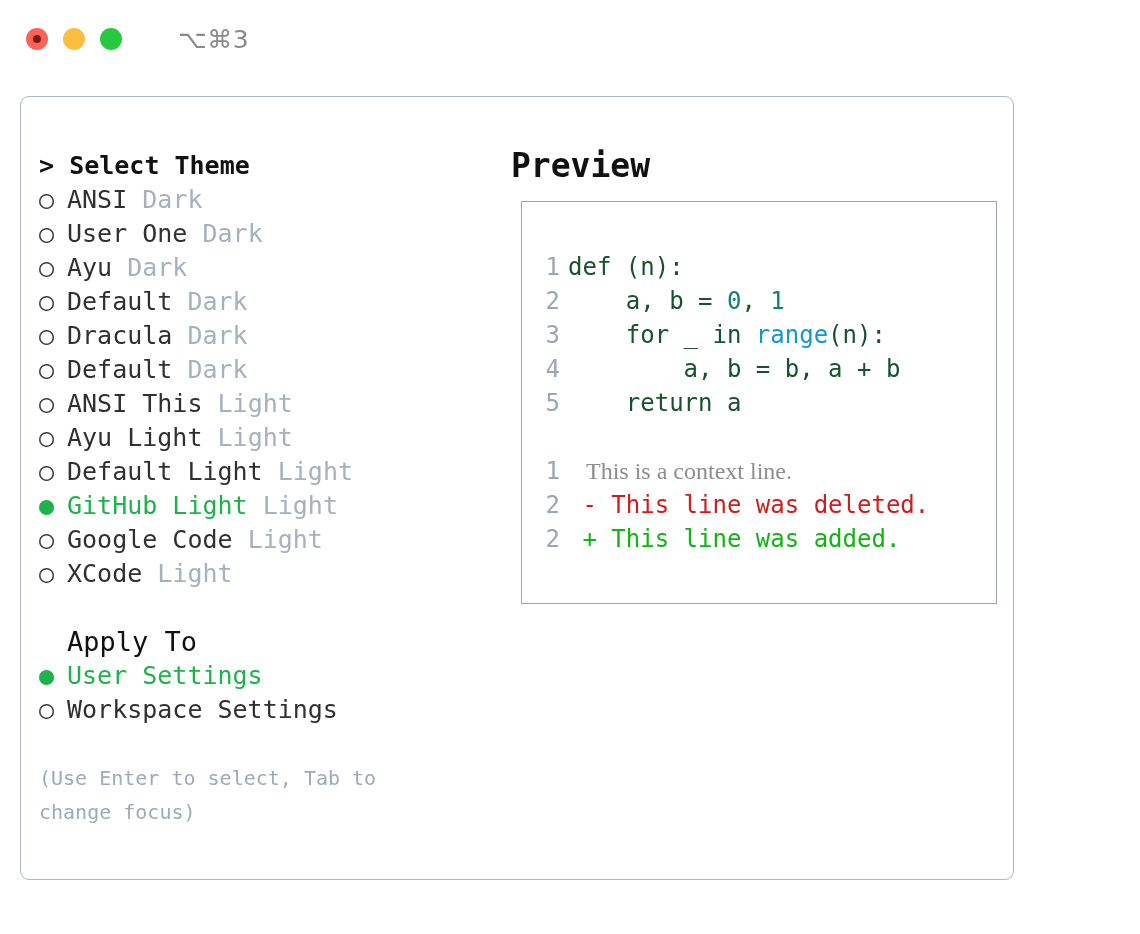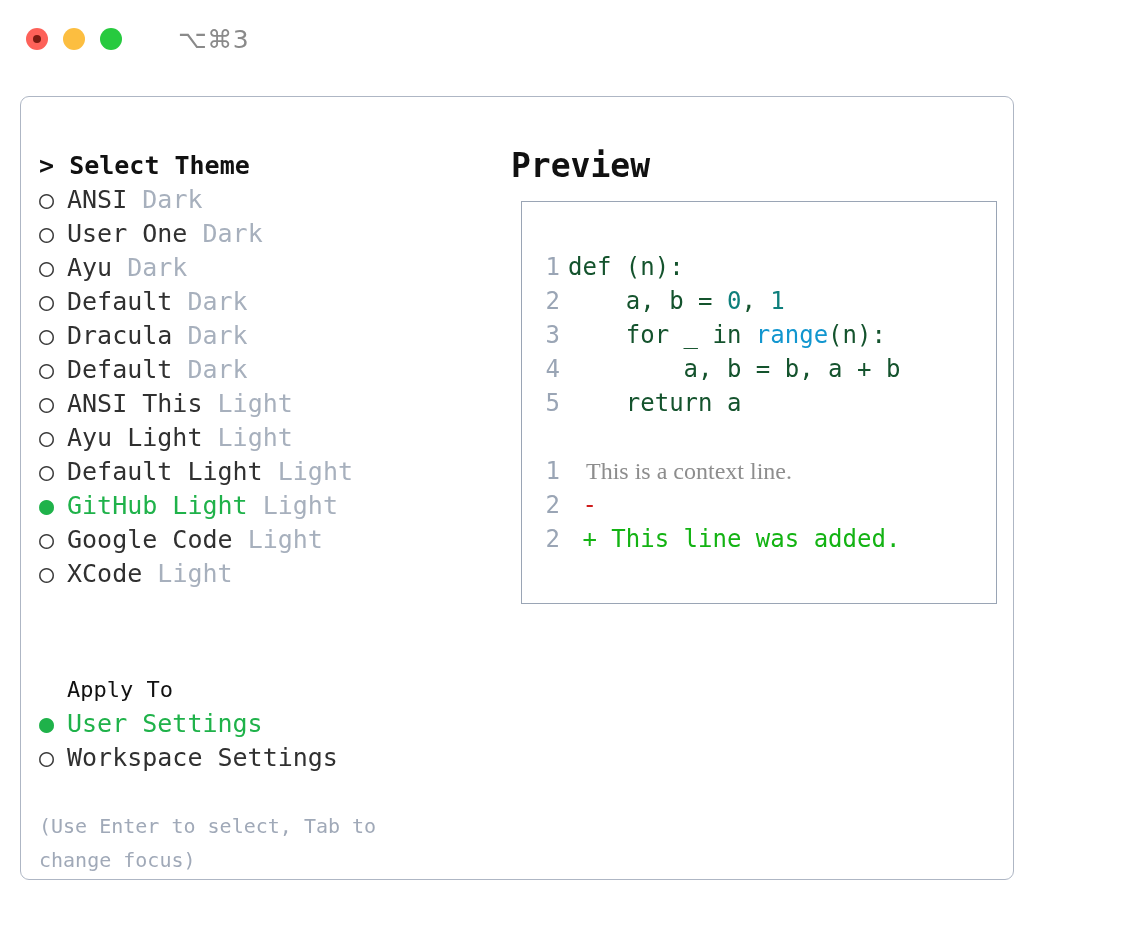--- a/index.html
+++ b/index.html
@@ -127,25 +127,24 @@
   .label { color: #303030; }
   .label.sel { color: #1fb24a; }
   .variant { color: #a7b0bd; }
   .sp { color: transparent; }
 
   .section-gap { height: 34px; }
 
   .apply-head {
     display: flex;
     align-items: baseline;
-    font-size: 22px;
+    font-size: 27px;
     line-height: 34px;
     white-space: pre;
     color: #111111;
-    margin-top: 48px;
   }
 
   .hint {
     margin-top: 34px;
     font-size: 20px;
     line-height: 34px;
     color: #a0a9b8;
     width: 400px;
     white-space: pre-wrap;
   }
@@ -246,21 +245,21 @@
           <div id="code-block">
               <div class="code-line"><span class="lno">1</span><span class="ctext">def </span><span class="ctext">(n):</span></div>
               <div class="code-line"><span class="lno">2</span><span class="ctext">    a, b = </span><span class="tok-num">0</span><span class="ctext">, </span><span class="tok-num">1</span></div>
               <div class="code-line"><span class="lno">3</span><span class="ctext">    for _ in </span><span class="tok-call">range</span><span class="ctext">(n):</span></div>
               <div class="code-line"><span class="lno">4</span><span class="ctext">        a, b = b, a + b</span></div>
               <div class="code-line"><span class="lno">5</span><span class="ctext">    return a</span></div>
             </div>
           <div class="blank-gap"></div>
           <div id="diff-block">
               <div class="code-line"><span class="lno">1</span><span class="diff-ctx">   </span><span class="diff-ctx">This is a context line.</span></div>
-              <div class="code-line"><span class="lno">2</span><span class="diff-del"> - </span></div>
+              <div class="code-line"><span class="lno">2</span><span class="diff-del"> - </span><span class="diff-del">This line was deleted.</span></div>
               <div class="code-line"><span class="lno">2</span><span class="diff-add"> + </span><span class="diff-add">This line was added.</span></div>
             </div>
         </div>
       </div>
 
     </div>
   </div>
 </div>
 
 </body></html>

